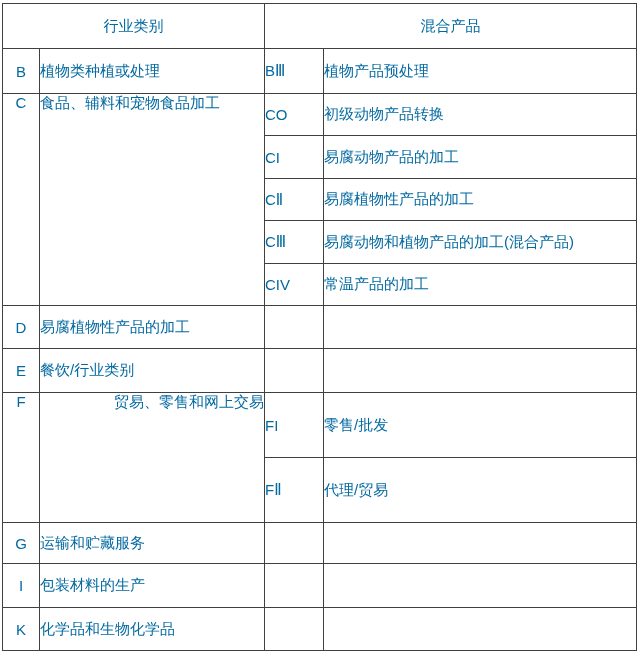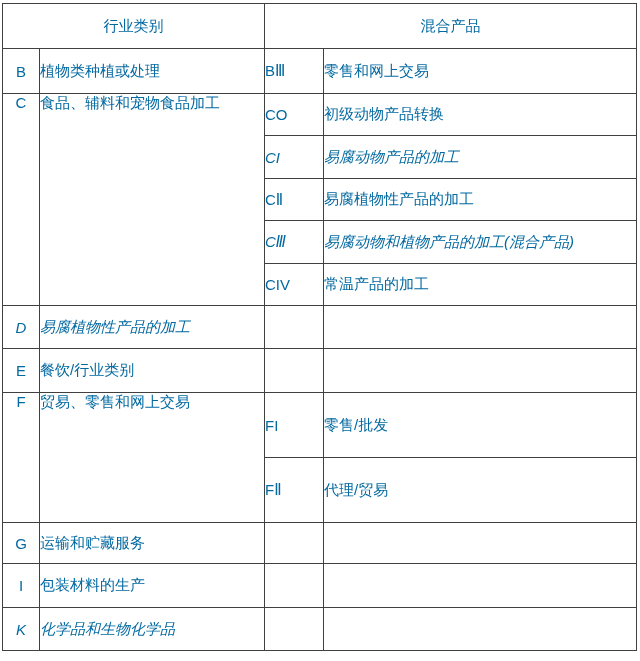--- a/index.html
+++ b/index.html
@@ -39,25 +39,25 @@
   col.c-code-col{width:59px;}
   col.c-subname-col{width:313px;}
 
   .code-main{text-align:center;}
   .code-sub{padding-left:11px;}
   .desc{padding-left:12px;margin-left:24px;}
 
   .vtop{vertical-align:top;}
   .pt-c{padding-top:12px;}
   .pt-f-letter{padding-top:6px;}
-  .pt-f-desc{padding-top:18px;}
+  .pt-f-desc{padding-top:18px;text-align:right;}
 
   tr.h45{height:45px;}
   tr.h44{height:44px;}
-  tr.h43{height:43px;font-style:italic;}
+  tr.h43{height:43px;}
   tr.h42{height:42px;}
   tr.h41{height:41px;}
   tr.h65{height:65px;}
 </style>
 </head>
 <body>
 
 <div class="page">
   <table class="category-table">
     <colgroup>
@@ -70,21 +70,21 @@
     <tbody>
         <tr class="h45">
       <th colspan="2">行业类别</th>
       <th colspan="2">混合产品</th>
     </tr>
 
     <tr class="h45">
       <td class="code-main">B</td>
       <td class="desc">植物类种植或处理</td>
       <td class="code-sub">BⅢ</td>
-      <td class="desc">零售和网上交易</td>
+      <td class="desc">植物产品预处理</td>
     </tr>
 
     <tr class="h42">
       <td class="code-main vtop pt-c" rowspan="5">C</td>
       <td class="desc vtop pt-c" rowspan="5">食品、辅料和宠物食品加工</td>
       <td class="code-sub">CO</td>
       <td class="desc">初级动物产品转换</td>
     </tr>
     <tr class="h43">
       <td class="code-sub">CI</td>

